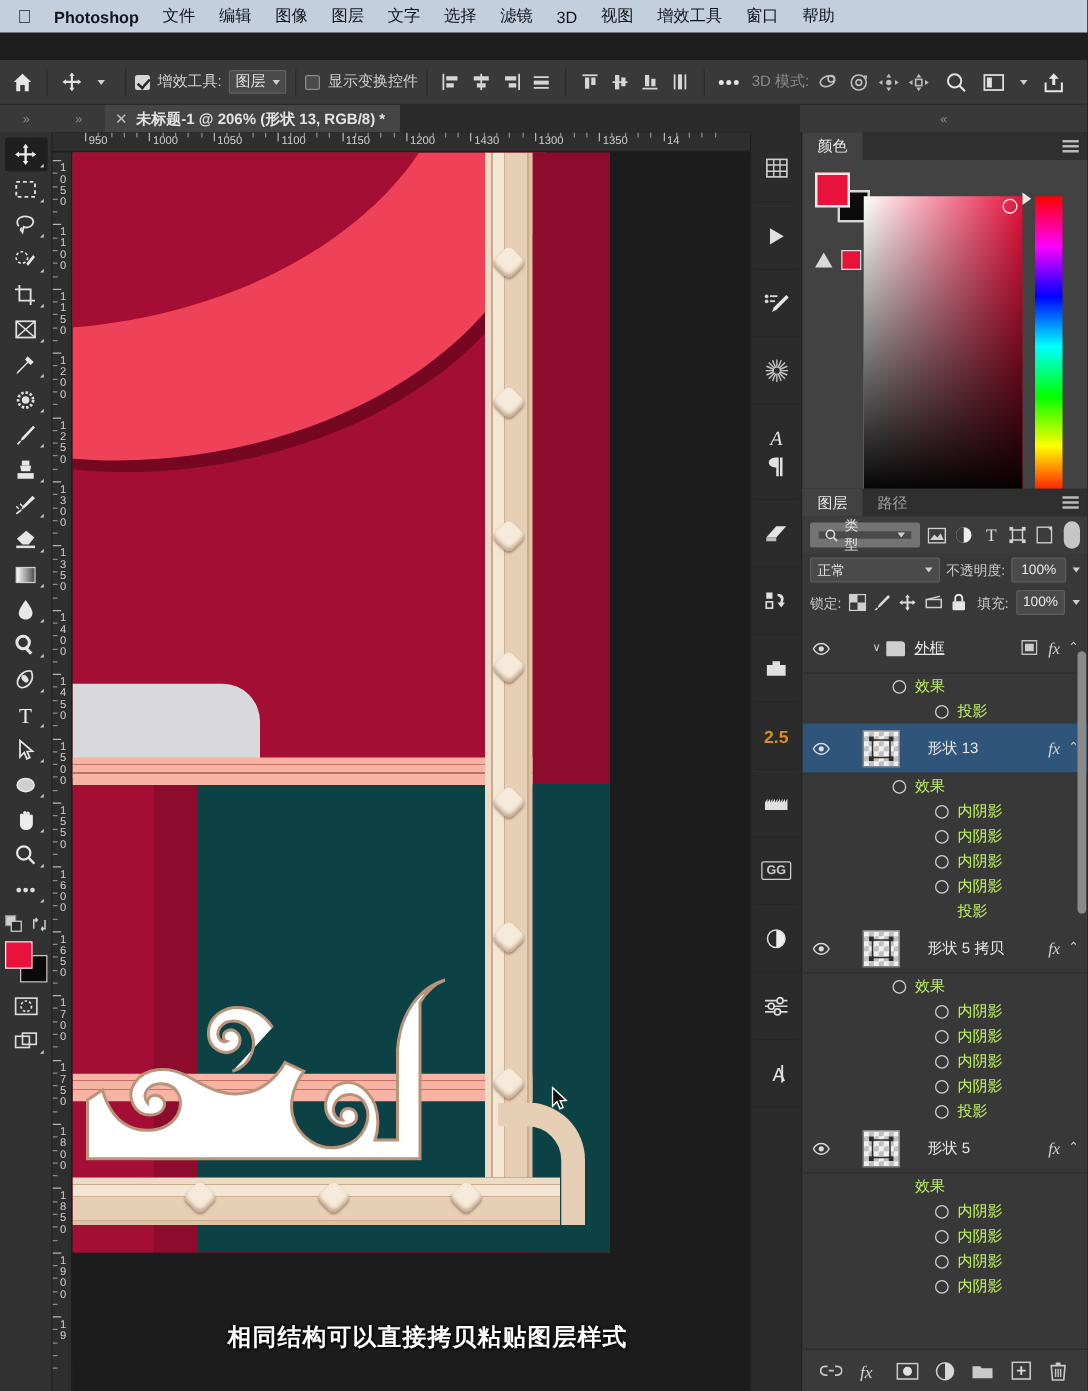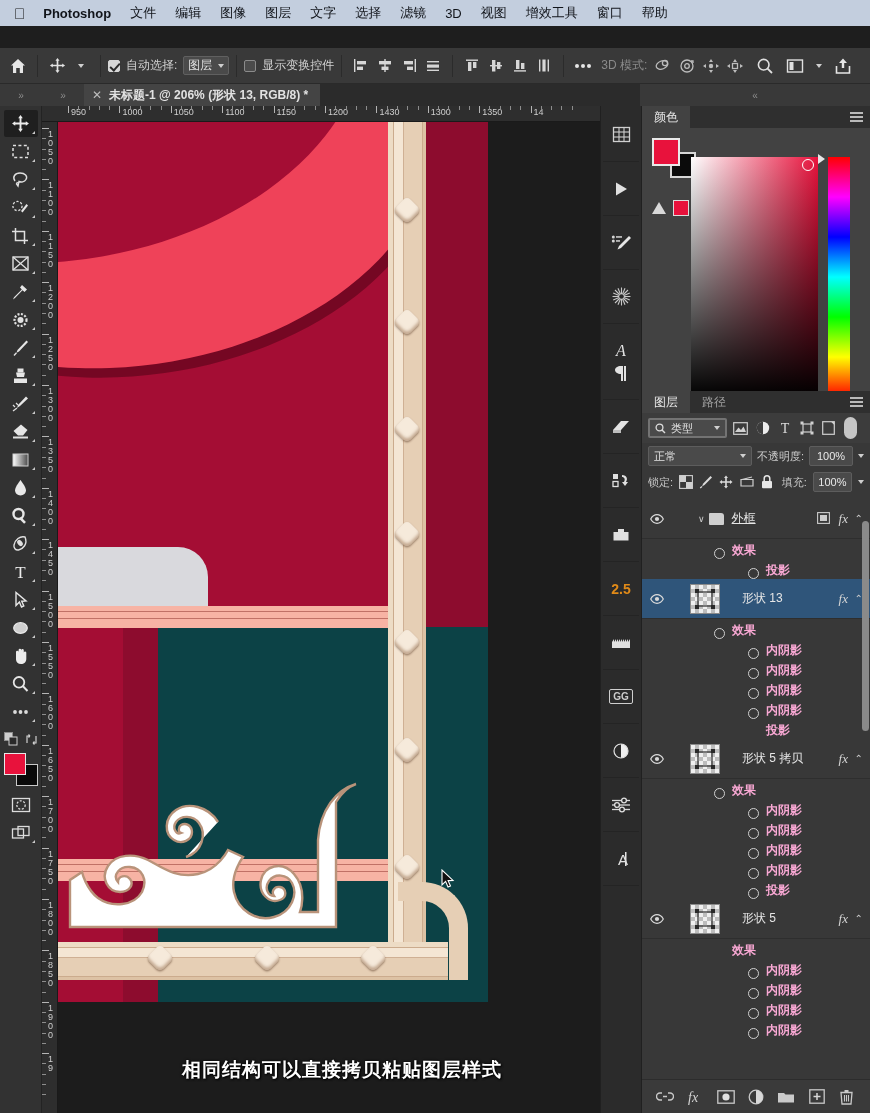--- a/index.html
+++ b/index.html
@@ -235,21 +235,21 @@
              border:1.5px solid #fff; border-radius:50%; }
   .cp-hue {
     position:absolute; left:186px; top:29px; width:22px; height:240px;
     background:linear-gradient(to bottom,#ff0000,#ff00ff,#0000ff,#00ffff,#00ff00,#ffff00,#ff0000);
   }
   .cp-huemark { position:absolute; left:176px; top:26px; width:0;height:0;
      border-top:5px solid transparent;border-bottom:5px solid transparent;border-left:7px solid #e6e6e6;}
 
   .layerpanel { position:absolute; left:0; right:0; top:285px; bottom:0; background:#383838; }
   .filterrow { height:30px; display:flex; align-items:center; padding:0 6px; gap:5px; background:#3c3c3c; }
-  .kindsel { background:#4a4a4a;border:2px solid #737373;border-radius:2px;height:20px;
+  .kindsel { background:#4a4a4a;border:7px solid #737373;border-radius:2px;height:20px;
              display:flex;align-items:center;gap:5px;padding:0 5px;color:#e3e3e3;font-size:11px;}
   .fi { width:17px;height:17px;display:flex;align-items:center;justify-content:center;color:#cfcfcf;}
   .togpill { width:13px;height:22px;border-radius:7px;background:#c6c6c6; margin-left:2px; }
   .blendrow { height:26px; display:flex; align-items:center; padding:0 6px; gap:5px; }
   .blendsel { flex:1; background:#4a4a4a;border:1px solid #5d5d5d;border-radius:2px;height:20px;
               display:flex;align-items:center;justify-content:space-between;padding:0 5px;color:#e3e3e3;font-size:11px;}
   .lbl { font-size:11px; color:#cacaca; white-space:nowrap; }
   .numfld { background:#4a4a4a;border:1px solid #5d5d5d;border-radius:2px;height:20px;width:44px;
             display:flex;align-items:center;justify-content:center;color:#e8e8e8;font-size:11px; }
   .lockrow { height:26px; display:flex; align-items:center; padding:0 6px; gap:6px; }
@@ -264,21 +264,21 @@
     background-image:linear-gradient(45deg,#bdbdbd 25%,transparent 25%,transparent 75%,#bdbdbd 75%),
                      linear-gradient(45deg,#bdbdbd 25%,#f0f0f0 25%,#f0f0f0 75%,#bdbdbd 75%);
     background-size:8px 8px; background-position:0 0,4px 4px;
     border:1px solid #8a8a8a; position:relative; }
   .lthumb svg { position:absolute; left:50%; top:50%; transform:translate(-50%,-50%); }
   .lname { margin-left:22px; font-size:12px; color:#e6e6e6; white-space:nowrap; }
   .lname.grp { text-decoration:underline; }
   .lfx { position:absolute; right:22px; font-style:italic; font-size:13px; color:#d5d5d5; font-family:"Liberation Serif",serif; }
   .lchev { position:absolute; right:7px; color:#cdcdcd; font-size:10px; }
   .gmask { position:absolute; right:40px; width:13px;height:13px; }
-  .subrow { font-size:12px; color:#f9a8d4; display:flex; align-items:flex-end; height:20px;font-weight:bold; }
+  .subrow { font-size:12px; color:#bef264; display:flex; align-items:center; height:20px; }
   .dot-eye { width:11px;height:11px; border:1.4px solid #d0d0d0; border-radius:50%;
              display:inline-block; margin-right:7px; }
   .grpchev { color:#cfcfcf; font-size:9px; margin-right:4px; }
   .folder { width:15px;height:12px; background:#cfcfcf; border-radius:1px 3px 1px 1px; margin-right:6px;}
 
   .lbottom { position:absolute; left:0; right:0; bottom:0; height:34px; background:#3a3a3a;
              border-top:1px solid #2c2c2c; display:flex; align-items:center;
              justify-content:space-around; padding:0 8px; }
   .lb-i { width:20px;height:20px; display:flex; align-items:center; justify-content:center; color:#c9c9c9; }
   .lscroll { position:absolute; right:1px; top:130px; width:7px; height:210px; background:#8a8a8a; border-radius:4px; }
@@ -316,21 +316,21 @@
     <span class="ob-icon">
       <svg width="17" height="17" viewBox="0 0 18 18">
           <path d="M9 1 L11.2 4 L9.9 4 L9.9 8.1 L14 8.1 L14 6.8 L17 9 L14 11.2 L14 9.9 L9.9 9.9 L9.9 14 L11.2 14 L9 17 L6.8 14 L8.1 14 L8.1 9.9 L4 9.9 L4 11.2 L1 9 L4 6.8 L4 8.1 L8.1 8.1 L8.1 4 L6.8 4 Z" fill="#e2e2e2"></path>
         </svg>
     </span>
     <span class="ob-icon">
         <span class="caret"></span>
       </span>
     <span class="ob-sep"></span>
     <span class="chk on"></span>
-    <span class="ob-label" style="margin-left:6px">自动选择:</span>
+    <span class="ob-label" style="margin-left:6px">增效工具:</span>
     <span class="mini-select" style="margin-left:6px">
       <span>图层</span>
       <span class="caret"></span>
     </span>
     <span class="ob-sep"></span>
     <span class="chk"></span>
     <span class="ob-label" style="margin-left:6px">显示变换控件</span>
     <span class="ob-sep"></span>
 
     <span class="ob-icon">

